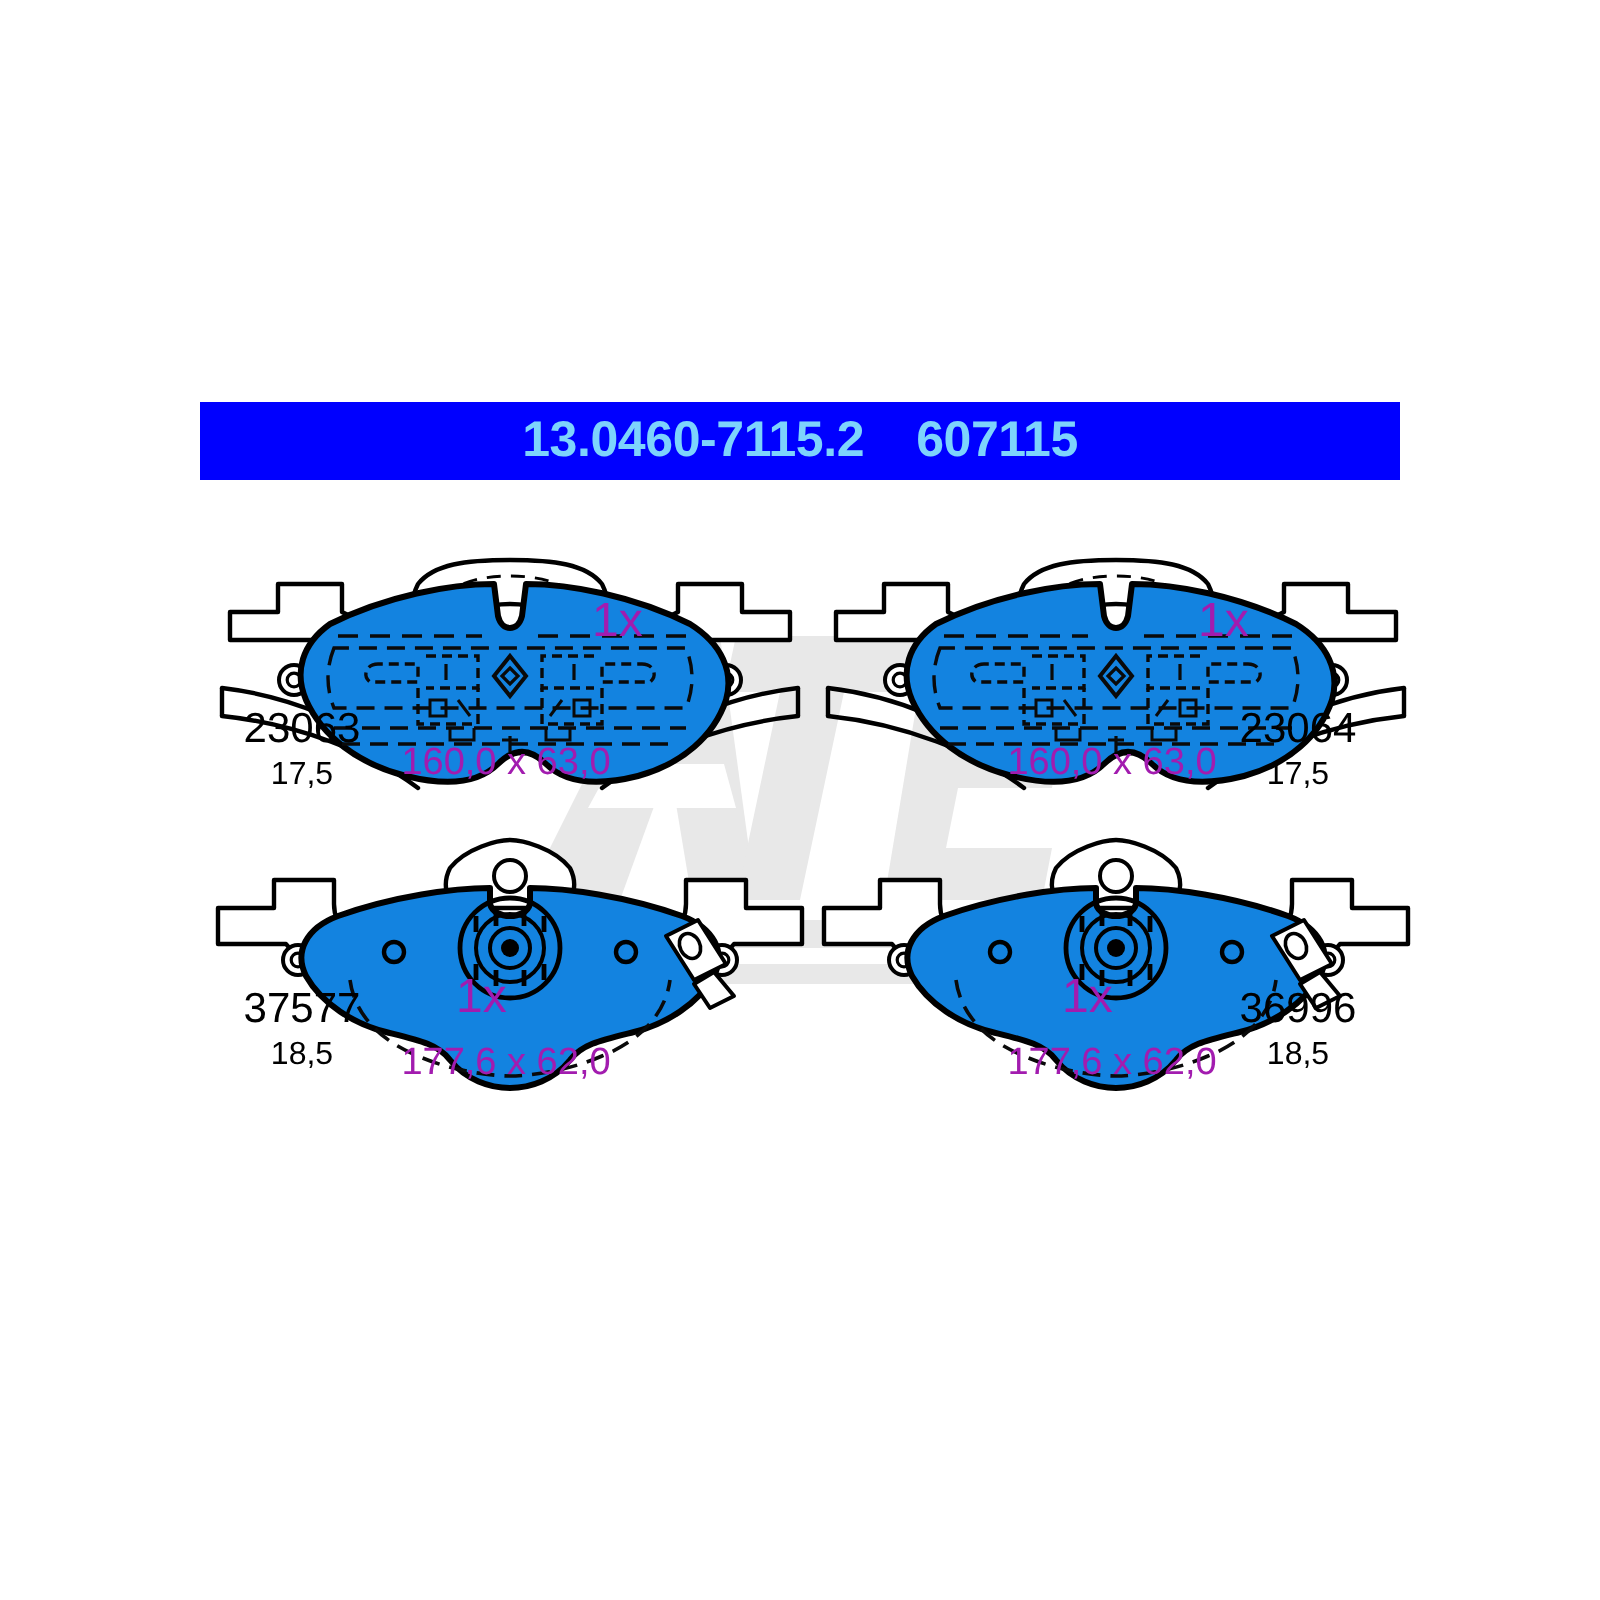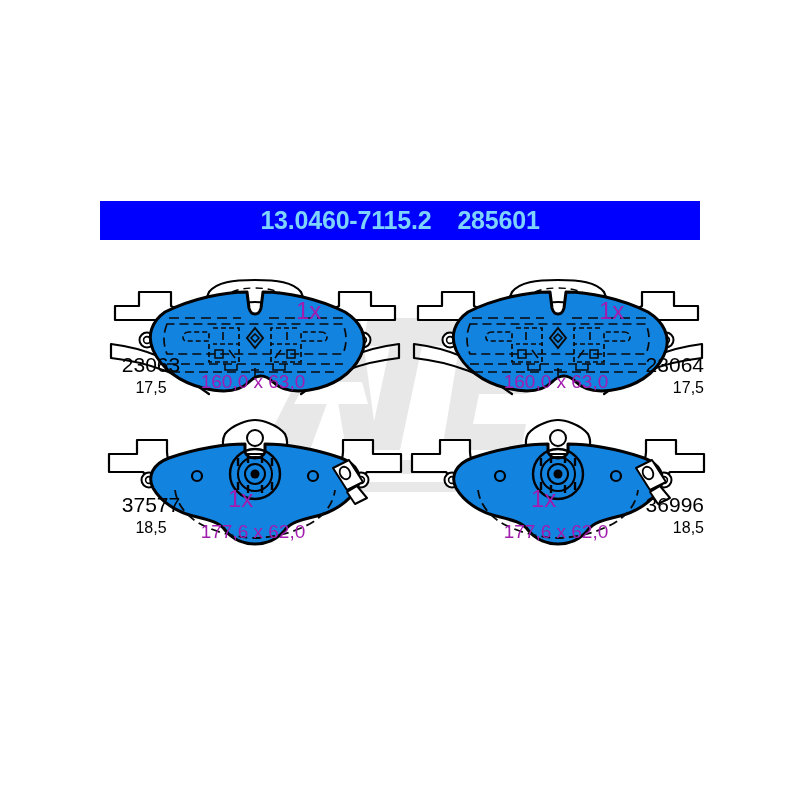--- a/index.html
+++ b/index.html
@@ -80,38 +80,38 @@
   .lbl-code {
     font-size: 21px;
   }
   .lbl-thk {
     font-size: 16px;
   }
   .lbl-dim {
     font-size: 19px;
   }
   .align-left  { text-align: center; }
-  .align-right { text-align: right; }
+  .align-right { text-align: center; }
   .align-center{ text-align: center; }
 
   .stack {
     position: absolute;
     display: flex;
     flex-direction: column;
   }
   .stack > div { line-height: 1.25; }
 </style>
 </head>
 <body>
 
 <div id="sheet">
 
   <div class="header-bar">
     <span class="part-no">13.0460-7115.2</span>
-    <span class="ref-no">285601</span>
+    <span class="ref-no">607115</span>
   </div>
 
   <svg class="watermark" viewBox="0 0 300 220">
     <g fill="#e8e8e8">
 
       <path d="M12 150 L78 18 L108 18 L60 150 Z"></path>
       <path d="M74 18 L110 18 L128 150 L96 150 Z"></path>
 
       <path d="M44 104 L118 104 L112 82 L56 82 Z" fill="#ffffff"></path>
 

